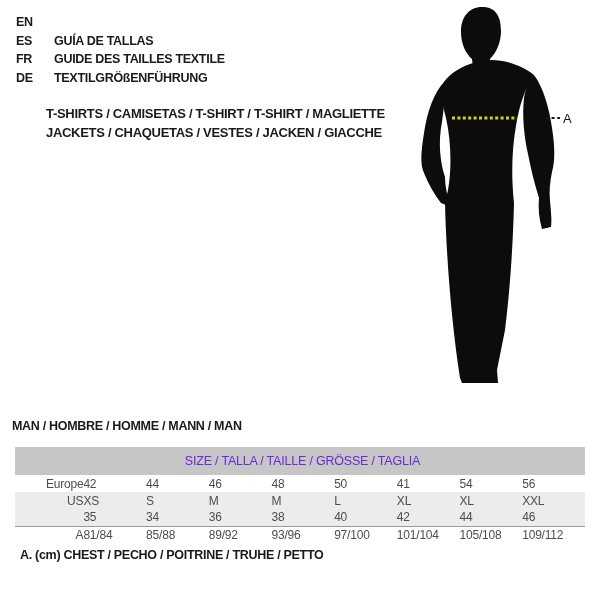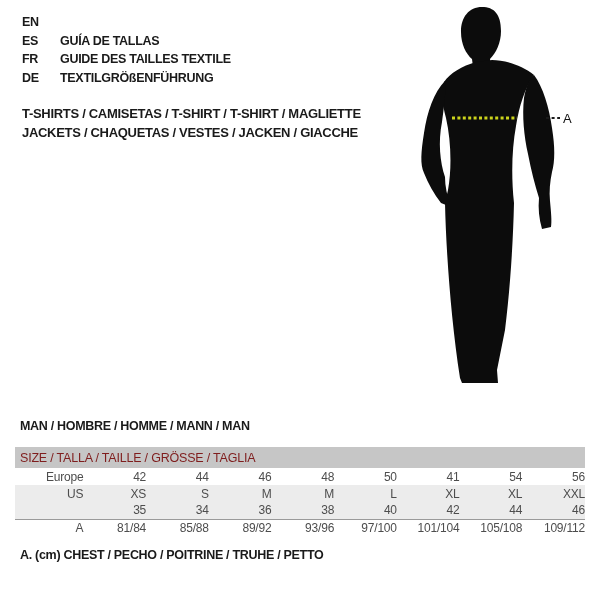--- a/index.html
+++ b/index.html
@@ -6,44 +6,44 @@
   body { background: #fff; }
   .canvas {
     position: relative;
     width: 600px; height: 600px;
     background: #ffffff;
     font-family: "Liberation Sans", sans-serif;
     color: #1a1a1a;
     overflow: hidden;
   }
   
-  .lang-block { position: absolute; left: 22px; top: 13px; }
+  .lang-block { position: absolute; left: 16px; top: 13px; }
   .lang-row { display: flex; font-size: 12.5px; font-weight: 700; line-height: 18.6px; letter-spacing: -0.3px; }
   .lang-code { width: 38px; flex: 0 0 38px; }
   
   .cat-block { position: absolute; left: 22px; top: 104px; }
-  .cat-line { font-size: 13px; font-weight: 700; line-height: 19px; letter-spacing: -0.3px; }
+  .cat-line { font-size: 13px; font-weight: 700; line-height: 19px; letter-spacing: -0.3px; margin-left: 24px; }
   
   .figure { position: absolute; left: 400px; top: 0; width: 200px; height: 420px; }
   .figure svg { display: block; width: 200px; height: 420px; }
   .measure-label { font-family: "Liberation Sans", sans-serif; font-size: 13px; font-weight: 500; }
   
-  .gender-heading { position: absolute; left: 20px; top: 419px; font-size: 12.5px; font-weight: 700; letter-spacing: -0.3px; }
+  .gender-heading { position: absolute; left: 12px; top: 419px; font-size: 12.5px; font-weight: 700; letter-spacing: -0.3px; }
   
   table.size-table {
     position: absolute; left: 15px; top: 447px; width: 570px;
     border-collapse: collapse; table-layout: fixed;
     font-size: 12px; color: #4d4d4d; letter-spacing: -0.2px;
   }
   table.size-table col.label-col { width: 12%; }
   table.size-table th {
-    height: 21px; font-weight: 400; font-size: 12.5px; color: #7f1d1d;
-    text-align: left; padding: 0 0 0 5px; letter-spacing: -0.2px;
+    height: 28px; font-weight: 400; font-size: 12.5px; color: #6d28d9;
+    text-align: center; padding: 0 0 0 5px; letter-spacing: -0.2px;
   }
-  table.size-table td { height: 17px; text-align: right; vertical-align: middle; }
+  table.size-table td { height: 17px; text-align: left; vertical-align: middle; }
   table.size-table td.row-label { text-align: right; padding-left: 5px; }
   table.size-table tr.border-top td { border-top: 1px solid #9a9a9a; }
   
   .footnote { position: absolute; left: 20px; top: 548px; font-size: 12.5px; font-weight: 700; letter-spacing: -0.3px; }
 </style>
 </head>
 <body>
 
 <div class="canvas">
 

